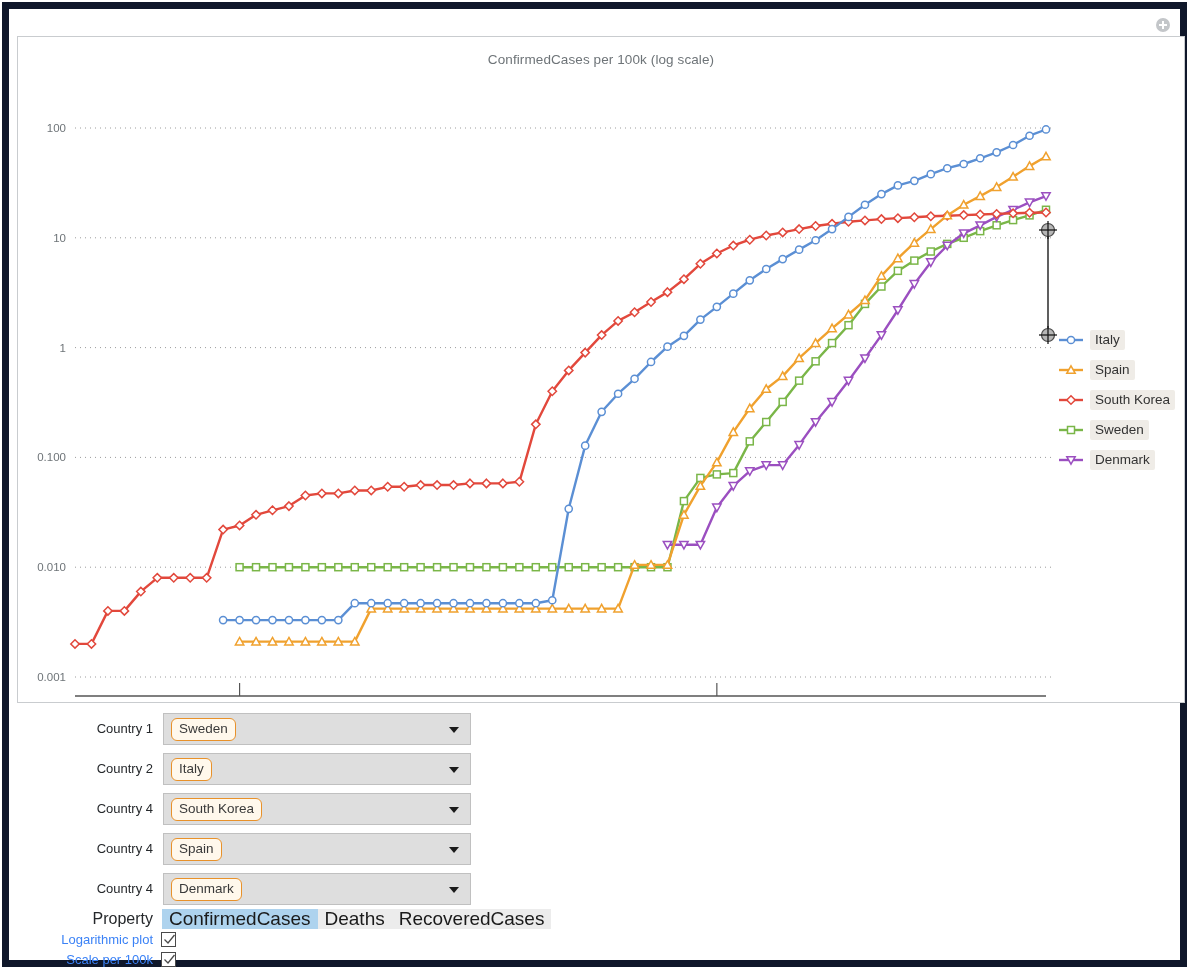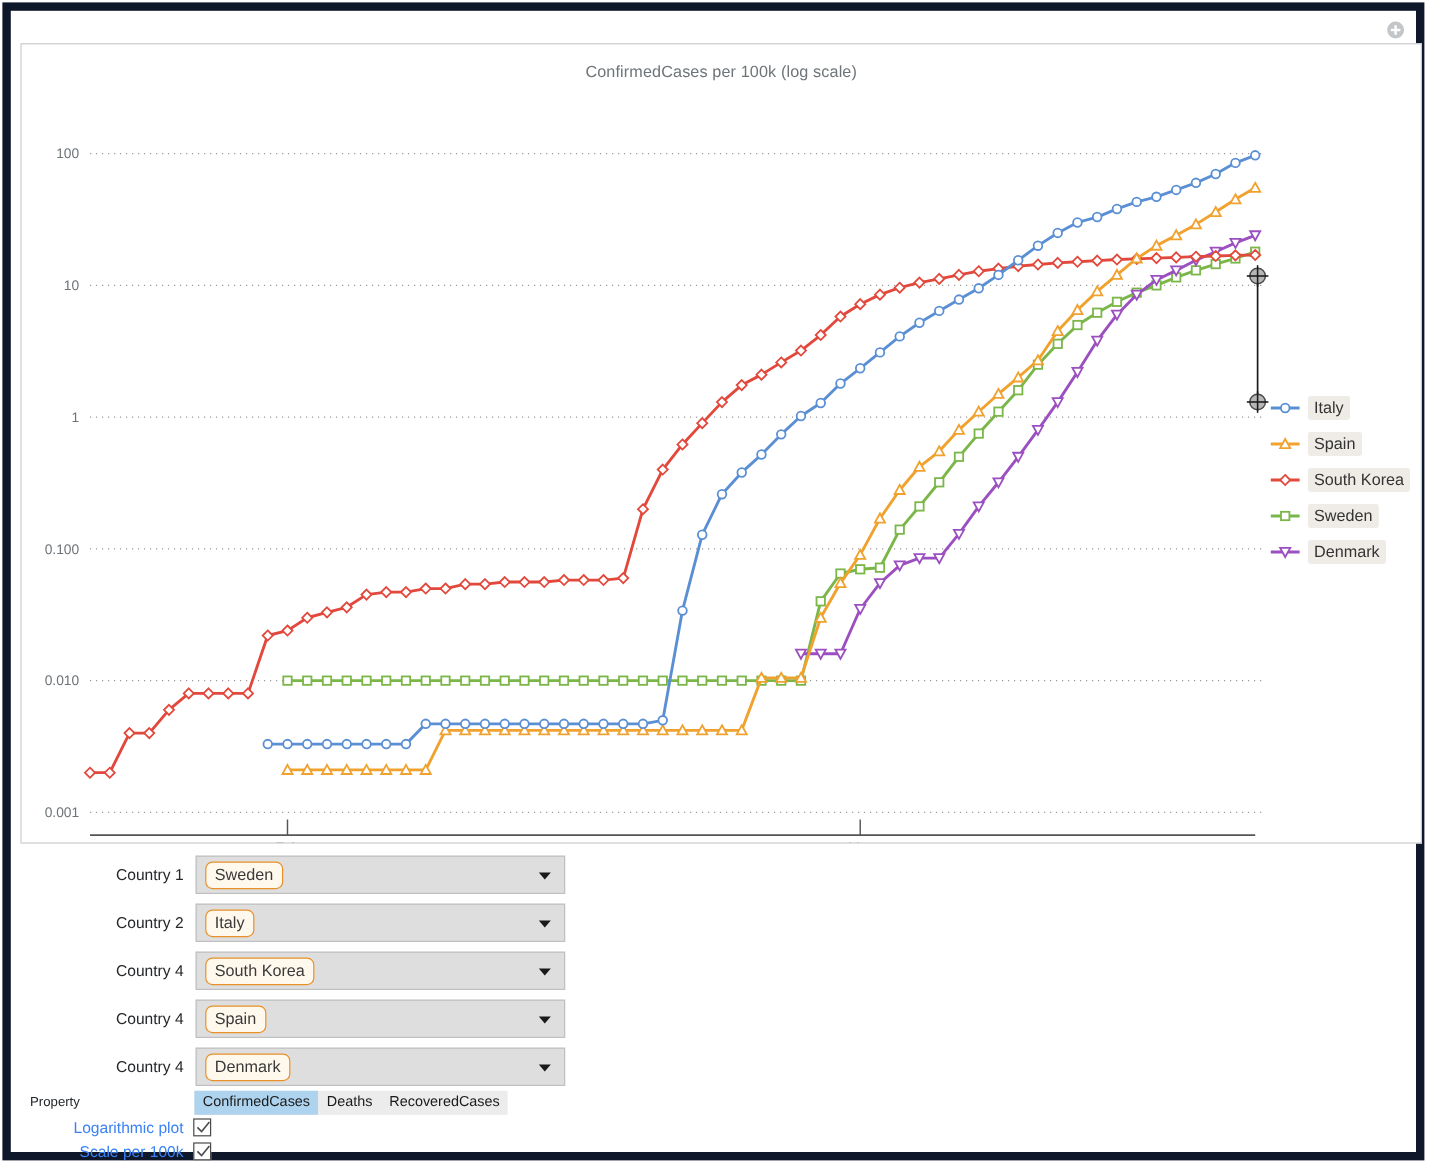--- a/index.html
+++ b/index.html
@@ -62,29 +62,29 @@
     font-size:13.5px;color:#3a3a3a;padding:2px 7px 3px 7px;
     line-height:16px;white-space:nowrap;cursor:pointer;
   }
   .caret{
     position:absolute;right:11px;top:13px;width:0;height:0;
     border-left:5px solid transparent;border-right:5px solid transparent;
     border-top:6px solid #1a1a1a;
   }
   .prop-row{position:relative;height:22px;}
   .prop-label{
-    position:absolute;left:0;width:128px;
-    font-size:11px;color:#25282b;line-height:20px;
+    position:absolute;left:0;width:128px;text-align:right;
+    font-size:16px;color:#25282b;line-height:20px;
   }
   .setter{
     position:absolute;left:137px;top:0;background:#ececec;
     display:flex;align-items:stretch;height:20px;
   }
   .setter-item{
-    font-size:12px;color:#1a1a1a;padding:1px 7px 2px 7px;
+    font-size:19px;color:#1a1a1a;padding:1px 7px 2px 7px;
     line-height:17px;cursor:pointer;white-space:nowrap;
   }
   .setter-item.selected{background:#aed3ee;}
   .chk-row{position:relative;height:20px;}
   .chk-label{
     position:absolute;left:0;width:128px;text-align:right;
     font-size:13px;color:#3b82f6;line-height:18px;
   }
   .checkbox{
     position:absolute;left:136px;top:1px;width:15px;height:15px;

